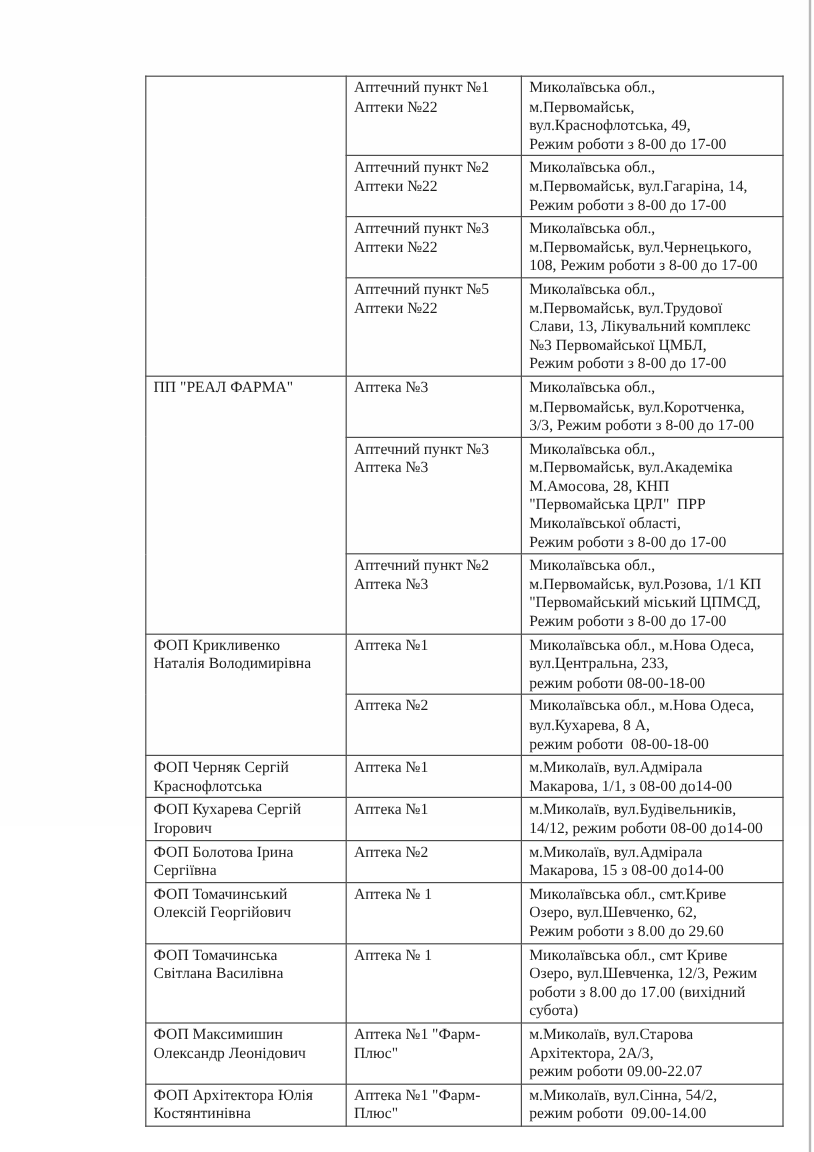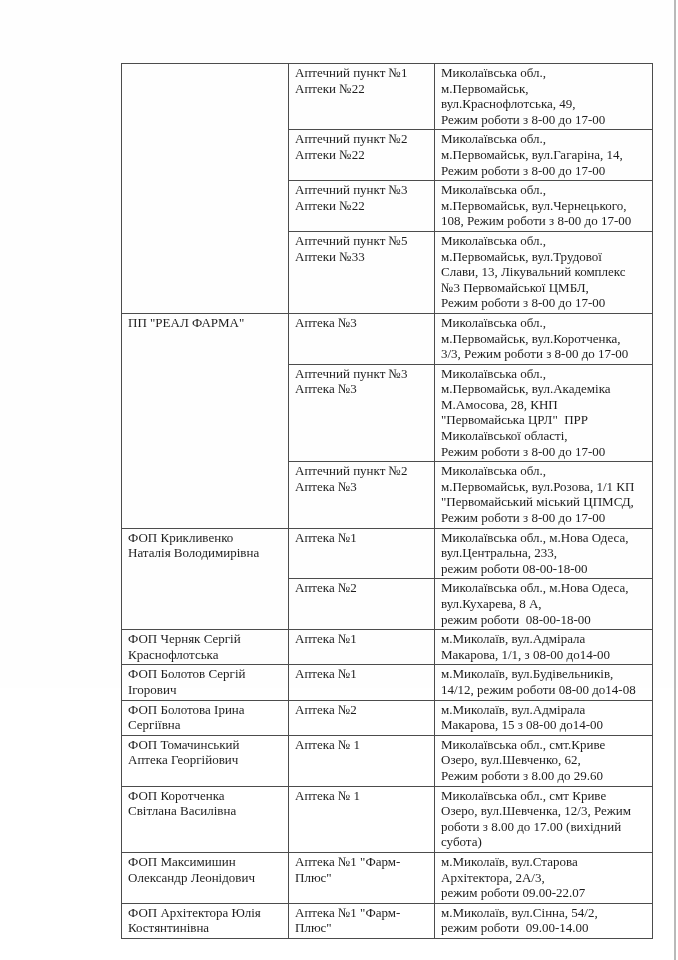--- a/index.html
+++ b/index.html
@@ -80,21 +80,21 @@
         </tr>
         <tr>
           <td>Аптечний пункт №3
 Аптеки №22</td>
           <td>Миколаївська обл.,
 м.Первомайськ, вул.Чернецького,
 108, Режим роботи з 8-00 до 17-00</td>
         </tr>
         <tr>
           <td>Аптечний пункт №5
-Аптеки №33</td>
+Аптеки №22</td>
           <td>Миколаївська обл.,
 м.Первомайськ, вул.Трудової
 Слави, 13, Лікувальний комплекс
 №3 Первомайської ЦМБЛ,
 Режим роботи з 8-00 до 17-00</td>
         </tr>
         <tr>
           <td rowspan="3">ПП "РЕАЛ ФАРМА"</td>
           <td>Аптека №3</td>
           <td>Миколаївська обл.,
@@ -134,43 +134,43 @@
 режим роботи  08-00-18-00</td>
         </tr>
         <tr>
           <td rowspan="1">ФОП Черняк Сергій
 Краснофлотська</td>
           <td>Аптека №1</td>
           <td>м.Миколаїв, вул.Адмірала
 Макарова, 1/1, з 08-00 до14-00</td>
         </tr>
         <tr>
-          <td rowspan="1">ФОП Болотов Сергій
+          <td rowspan="1">ФОП Кухарева Сергій
 Ігорович</td>
           <td>Аптека №1</td>
           <td>м.Миколаїв, вул.Будівельників,
-14/12, режим роботи 08-00 до14-08</td>
+14/12, режим роботи 08-00 до14-00</td>
         </tr>
         <tr>
           <td rowspan="1">ФОП Болотова Ірина
 Сергіївна</td>
           <td>Аптека №2</td>
           <td>м.Миколаїв, вул.Адмірала
 Макарова, 15 з 08-00 до14-00</td>
         </tr>
         <tr>
           <td rowspan="1">ФОП Томачинський
-Аптека Георгійович</td>
+Олексій Георгійович</td>
           <td>Аптека № 1</td>
           <td>Миколаївська обл., смт.Криве
 Озеро, вул.Шевченко, 62,
 Режим роботи з 8.00 до 29.60</td>
         </tr>
         <tr>
-          <td rowspan="1">ФОП Коротченка
+          <td rowspan="1">ФОП Томачинська
 Світлана Василівна</td>
           <td>Аптека № 1</td>
           <td>Миколаївська обл., смт Криве
 Озеро, вул.Шевченка, 12/3, Режим
 роботи з 8.00 до 17.00 (вихідний
 субота)</td>
         </tr>
         <tr>
           <td rowspan="1">ФОП Максимишин
 Олександр Леонідович</td>

